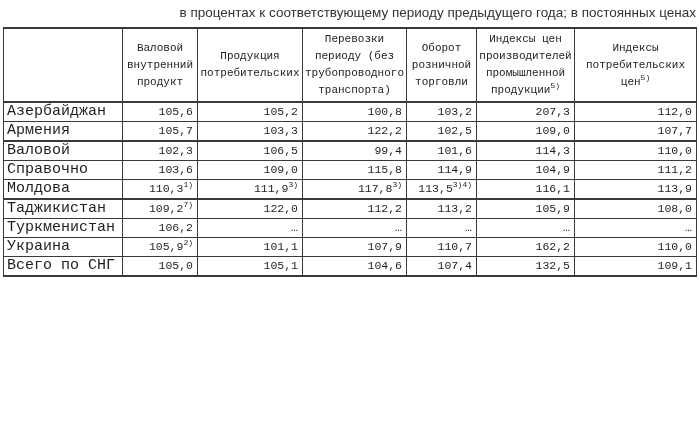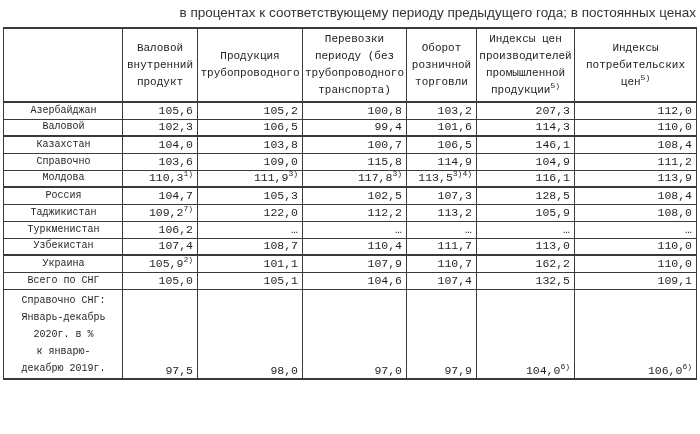--- a/index.html
+++ b/index.html
@@ -44,22 +44,22 @@
     border-bottom-width: 2px;
   }
   tbody td {
     height: 17px;
     font-size: 11.5px;
     text-align: right;
     vertical-align: middle;
     padding: 0 4px 1px 2px;
   }
   tbody td.rowhead {
-    text-align: center;
-    font-size: 10px;
+    text-align: left;
+    font-size: 15px;
     padding: 0 2px 1px 3px;
   }
   
   tbody tr:nth-child(2) td,
   tbody tr:nth-child(5) td,
   tbody tr:nth-child(9) td,
   tbody tr:nth-child(12) td { border-bottom-width: 2px; }
   tbody tr.footnote td {
     height: 86px;
     vertical-align: bottom;
@@ -90,135 +90,104 @@
       <col style="width:105px">
       <col style="width:103px">
       <col style="width:70px">
       <col style="width:98px">
       <col style="width:122px">
     </colgroup>
     <thead>
       <tr>
           <th></th>
           <th>Валовой внутренний продукт</th>
-          <th>Продукция трубопроводного</th>
+          <th>Продукция потребительских</th>
           <th>Перевозки периоду (без трубопроводного транспорта)</th>
           <th>Оборот розничной торговли</th>
           <th>Индексы цен производителей промышленной продукции<sup>5)</sup></th>
           <th>Индексы потребительских цен<sup>5)</sup></th>
         </tr>
     </thead>
     <tbody>
         <tr>
           <td class="rowhead">Азербайджан</td>
           <td>105,6</td>
           <td>105,2</td>
           <td>100,8</td>
           <td>103,2</td>
           <td>207,3</td>
           <td>112,0</td>
         </tr>
         <tr>
+          <td class="rowhead">Армения</td>
+          <td>105,7</td>
+          <td>103,3</td>
+          <td>122,2</td>
+          <td>102,5</td>
+          <td>109,0</td>
+          <td>107,7</td>
+        </tr>
+        <tr>
           <td class="rowhead">Валовой</td>
           <td>102,3</td>
           <td>106,5</td>
           <td>99,4</td>
           <td>101,6</td>
           <td>114,3</td>
           <td>110,0</td>
-        </tr>
-        <tr>
-          <td class="rowhead">Казахстан</td>
-          <td>104,0</td>
-          <td>103,8</td>
-          <td>100,7</td>
-          <td>106,5</td>
-          <td>146,1</td>
-          <td>108,4</td>
         </tr>
         <tr>
           <td class="rowhead">Справочно</td>
           <td>103,6</td>
           <td>109,0</td>
           <td>115,8</td>
           <td>114,9</td>
           <td>104,9</td>
           <td>111,2</td>
         </tr>
         <tr>
           <td class="rowhead">Молдова</td>
           <td>110,3<sup>1)</sup></td>
           <td>111,9<sup>3)</sup></td>
           <td>117,8<sup>3)</sup></td>
           <td>113,5<sup>3)4)</sup></td>
           <td>116,1</td>
           <td>113,9</td>
         </tr>
         <tr>
-          <td class="rowhead">Россия</td>
-          <td>104,7</td>
-          <td>105,3</td>
-          <td>102,5</td>
-          <td>107,3</td>
-          <td>128,5</td>
-          <td>108,4</td>
-        </tr>
-        <tr>
           <td class="rowhead">Таджикистан</td>
           <td>109,2<sup>7)</sup></td>
           <td>122,0</td>
           <td>112,2</td>
           <td>113,2</td>
           <td>105,9</td>
           <td>108,0</td>
         </tr>
         <tr>
           <td class="rowhead">Туркменистан</td>
           <td>106,2</td>
           <td>…</td>
           <td>…</td>
           <td>…</td>
           <td>…</td>
           <td>…</td>
-        </tr>
-        <tr>
-          <td class="rowhead">Узбекистан</td>
-          <td>107,4</td>
-          <td>108,7</td>
-          <td>110,4</td>
-          <td>111,7</td>
-          <td>113,0</td>
-          <td>110,0</td>
         </tr>
         <tr>
           <td class="rowhead">Украина</td>
           <td>105,9<sup>2)</sup></td>
           <td>101,1</td>
           <td>107,9</td>
           <td>110,7</td>
           <td>162,2</td>
           <td>110,0</td>
         </tr>
         <tr>
           <td class="rowhead">Всего по СНГ</td>
           <td>105,0</td>
           <td>105,1</td>
           <td>104,6</td>
           <td>107,4</td>
           <td>132,5</td>
           <td>109,1</td>
         </tr>
-        <tr class="footnote">
-          <td class="rowhead">Справочно СНГ:
-Январь-декабрь
-2020г. в %
-к январю-
-декабрю 2019г.</td>
-          <td>97,5</td>
-          <td>98,0</td>
-          <td>97,0</td>
-          <td>97,9</td>
-          <td>104,0<sup>6)</sup></td>
-          <td>106,0<sup>6)</sup></td>
-        </tr>
       </tbody>
   </table>
 </div>
 
 </body></html>

